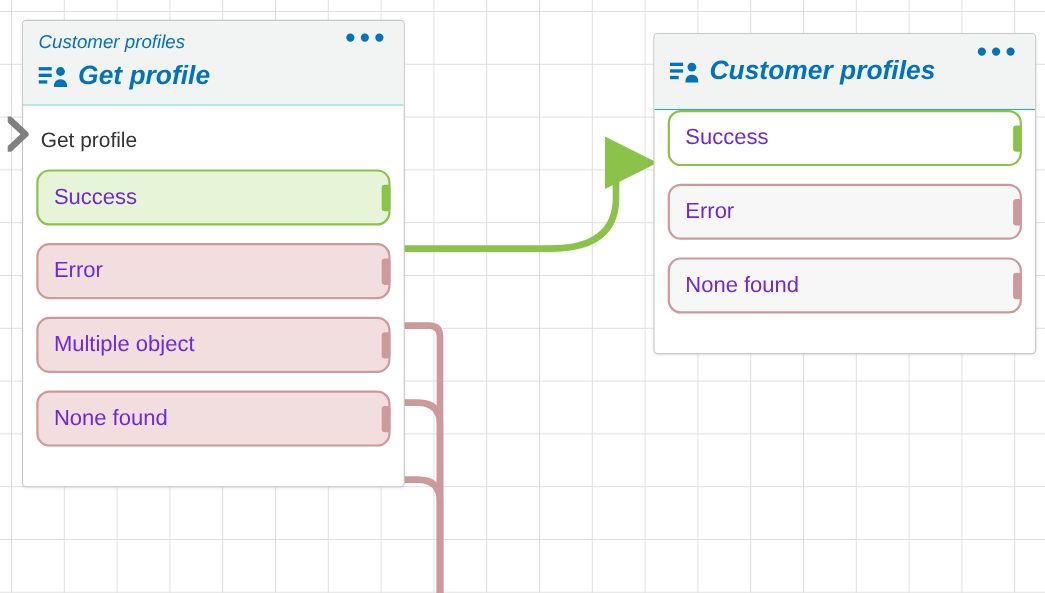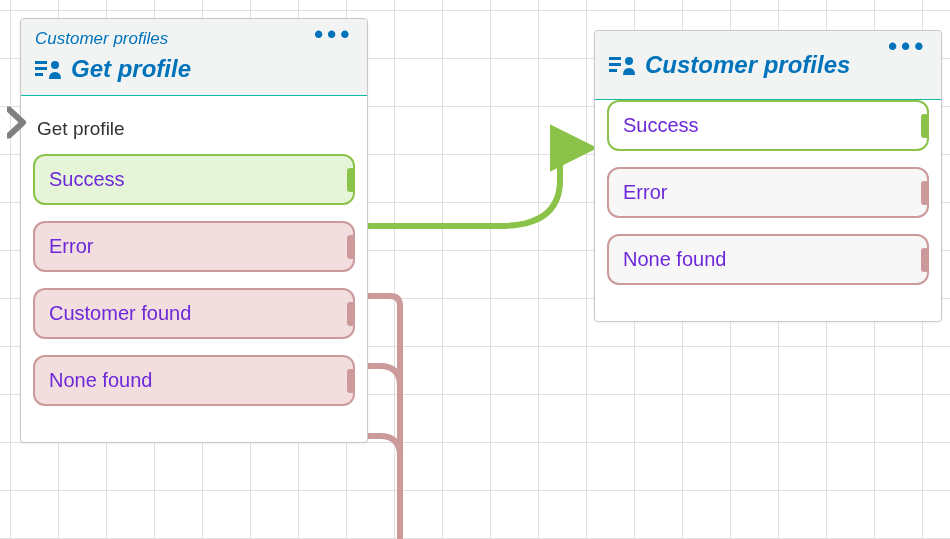--- a/index.html
+++ b/index.html
@@ -182,21 +182,21 @@
     <div class="outcomes">
       <div class="outcome success-fill">
         <span>Success</span>
         <span class="port green"></span>
       </div>
       <div class="outcome error-fill">
         <span>Error</span>
         <span class="port pink"></span>
       </div>
       <div class="outcome error-fill">
-        <span>Customer found</span>
+        <span>Multiple object</span>
         <span class="port pink"></span>
       </div>
       <div class="outcome error-fill">
         <span>None found</span>
         <span class="port pink"></span>
       </div>
     </div>
   </div>
 
   <div class="node" style="left:594px; top:30px; width:348px;">

